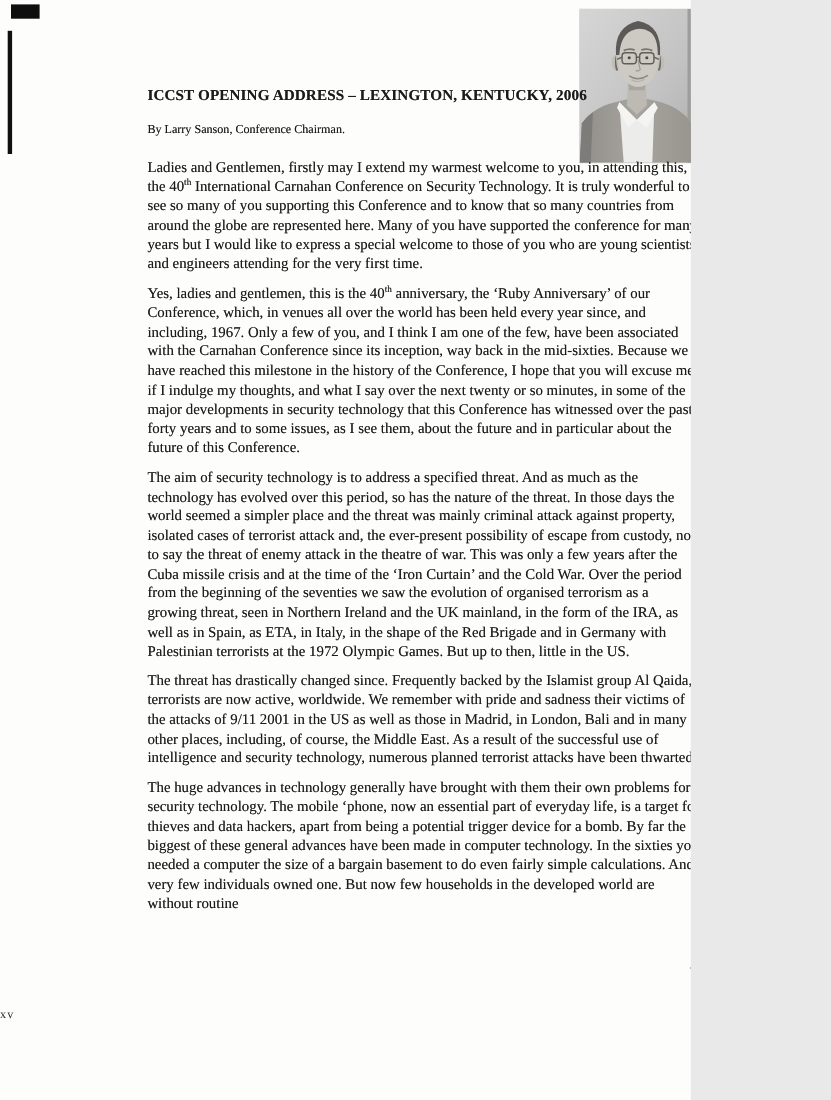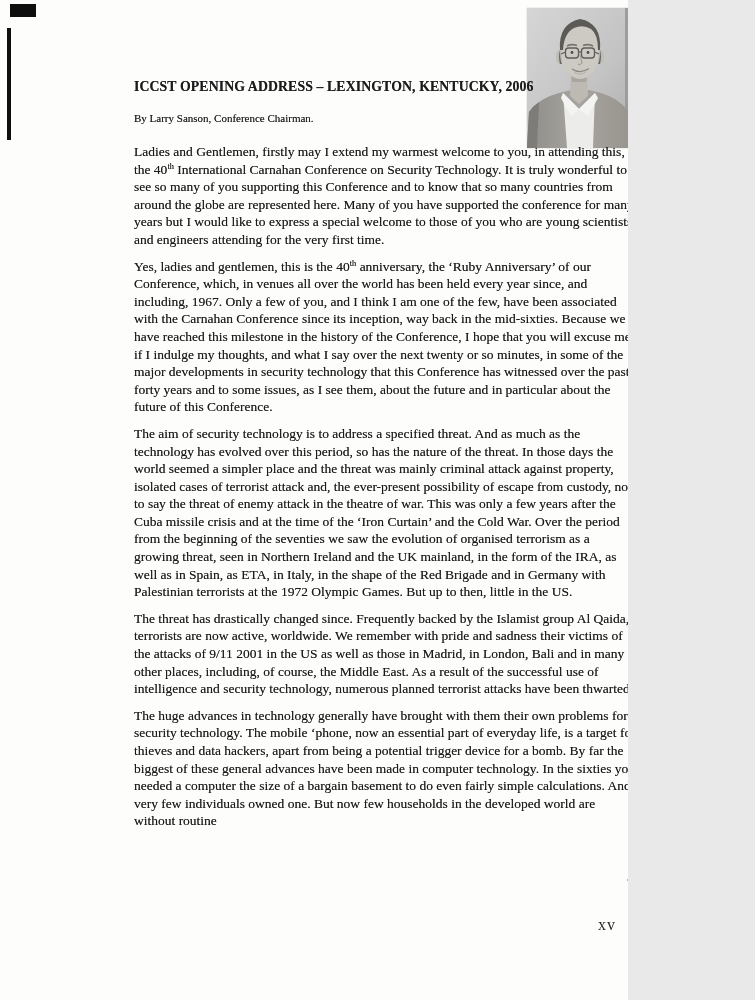--- a/index.html
+++ b/index.html
@@ -41,21 +41,21 @@
   .byline{
     font-size:11px;margin:0 0 19px 0;
   }
   .para{
     font-size:13.5px;line-height:17.6px;margin:0 0 9px 0;
     text-align:left;
   }
   .para sup{font-size:.62em;vertical-align:super;line-height:0;text-align:center;}
   .pagenum{
     position:absolute;top:916px;left:0;right:12px;
-    text-align:right;font-size:16px;letter-spacing:1px;color:#2a2a2a;
+    text-align:left;font-size:11px;letter-spacing:1px;color:#2a2a2a;
   }
 </style>
 </head>
 <body>
 
 <div class="page">
 
   <div class="artifact-box"></div>
   <div class="artifact-bar"></div>
   <div class="speck-1"></div>

